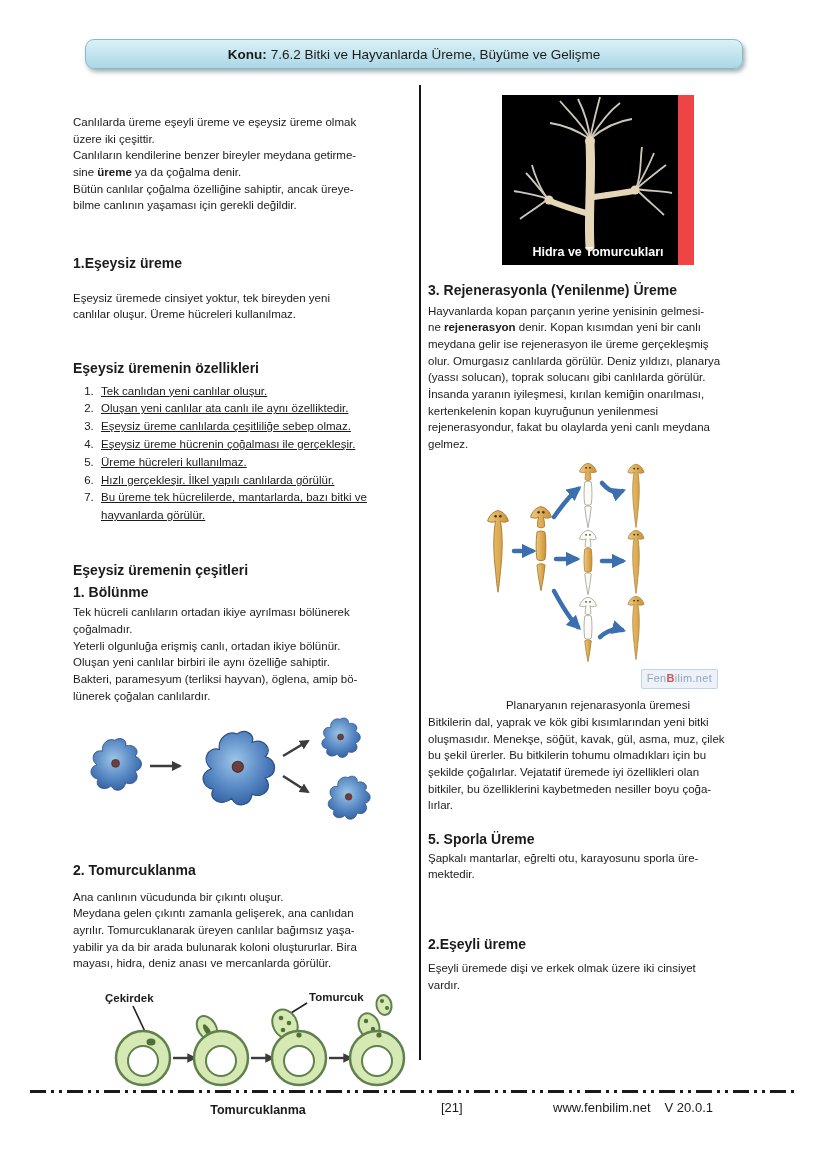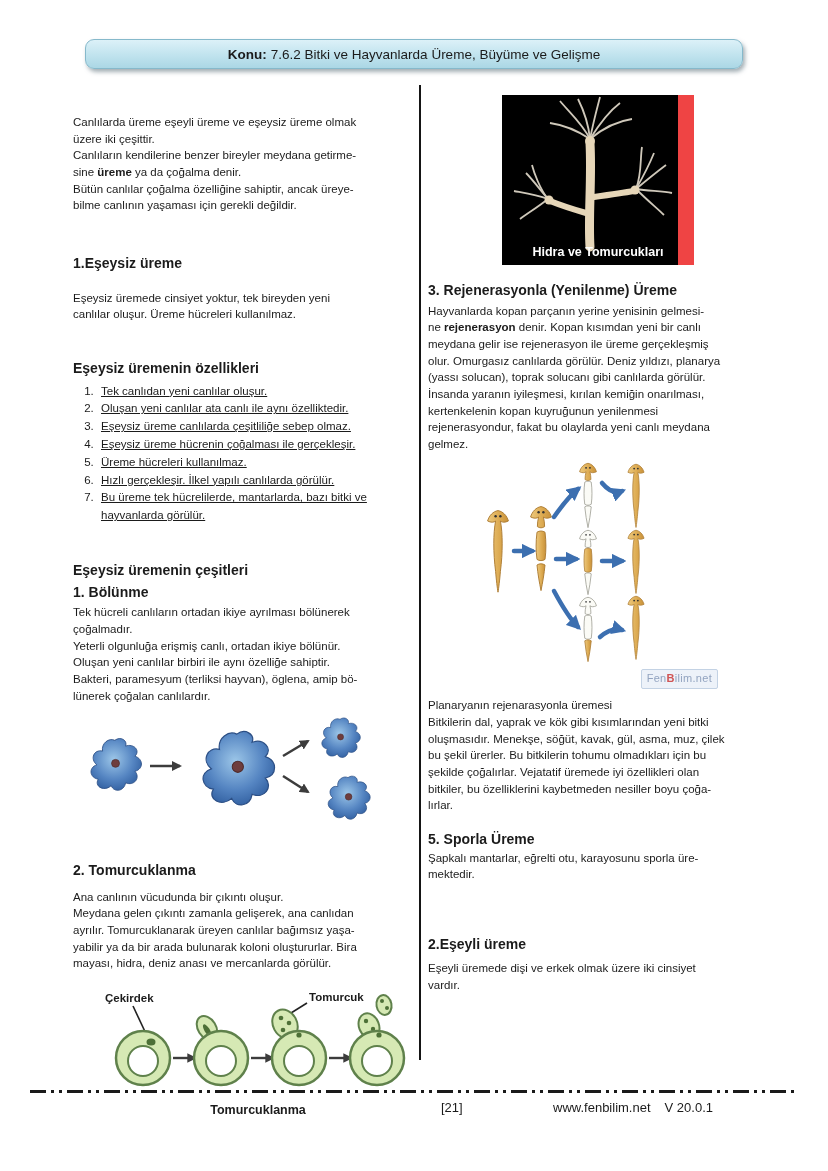--- a/index.html
+++ b/index.html
@@ -39,21 +39,21 @@
   .budding-fig{width:310px;margin:14px 0 0 30px;}
   .budding-fig .fig-caption{font-size:12.5px;margin-top:-2px;}
   .hydra-fig{position:relative;width:192px;height:170px;margin:0 auto;background:#ef4444;}
   .hydra-caption{position:absolute;left:0;right:0;bottom:4px;text-align:center;color:#fff;
     font-weight:bold;font-size:12.5px;}
   .planaria-fig{width:240px;margin:6px auto 0;}
   .watermark{text-align:right;margin-top:1px;}
   .watermark .wm-box{display:inline-block;background:#edf2f9;border:1px solid #c3d2e4;
     border-radius:2px;font-size:11px;padding:1px 5px;color:#93a4c0;letter-spacing:.3px;}
   .watermark .wm-accent{color:#d05555;font-weight:bold;}
-  .plain-caption{text-align:left;font-size:11.5px;margin-top:8px;}
+  .plain-caption{text-align:center;font-size:11.5px;margin-top:8px;}
   
   .footer-line{
     position:absolute;left:30px;right:30px;top:1090px;height:2.6px;
     background:repeating-linear-gradient(to right,
       #1a1a1a 0 16px,transparent 16px 21px,
       #1a1a1a 21px 24px,transparent 24px 29px,
       #1a1a1a 29px 32px,transparent 32px 37px);
   }
   .footer-pageno{position:absolute;left:441px;top:1100px;font-size:13px;}
   .footer-site{position:absolute;left:553px;top:1100px;font-size:13px;}

